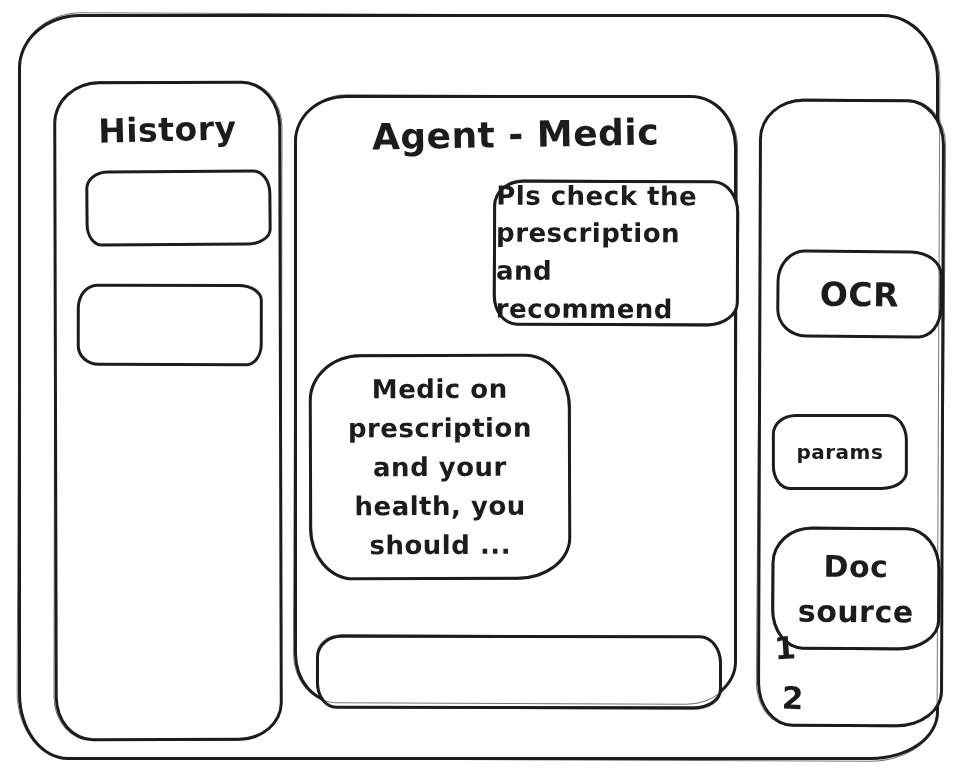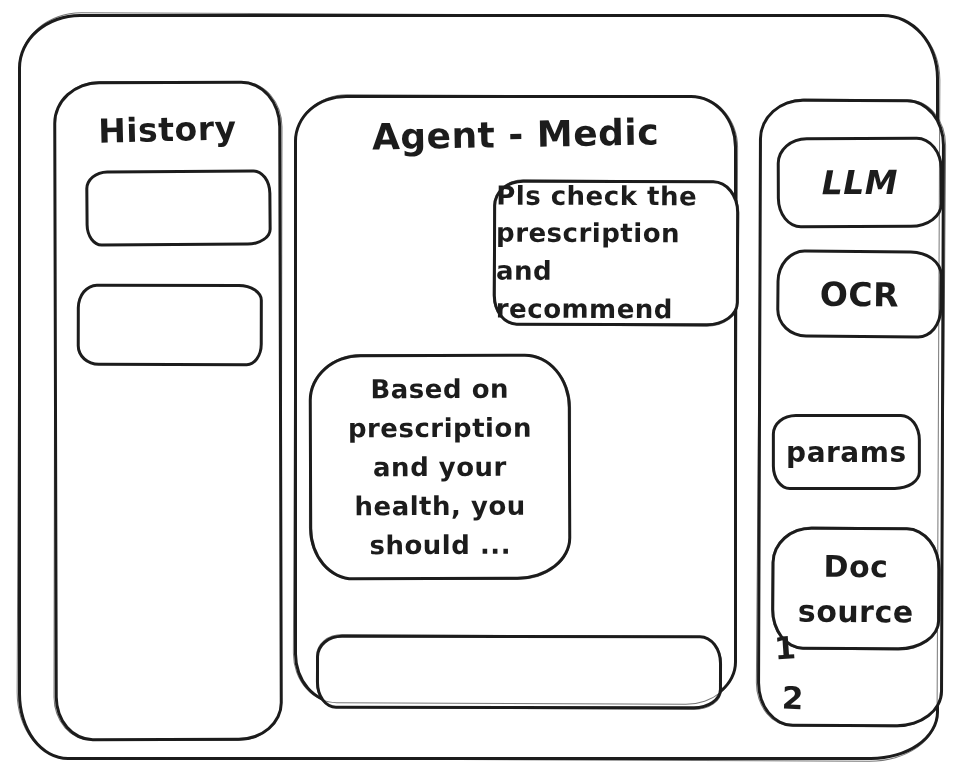--- a/index.html
+++ b/index.html
@@ -108,23 +108,23 @@
     font-size: 33px; font-style: italic;
     transform: rotate(-0.4deg);
   }
   .btn-ocr {
     left: 15px; top: 148px; width: 166px; height: 88px;
     border-radius: 28px 32px 24px 30px / 32px 24px 30px 28px;
     font-size: 33px;
     transform: rotate(0.3deg);
   }
   .btn-params {
-    left: 11px; top: 312px; width: 149px; height: 76px;
+    left: 11px; top: 312px; width: 136px; height: 76px;
     border-radius: 24px 20px 26px 18px / 20px 26px 18px 24px;
-    font-size: 28px;
+    font-size: 20px;
     transform: rotate(-0.2deg);
   }
   .btn-doc {
     left: 11px; top: 425px; width: 169px; height: 123px;
     border-radius: 40px 34px 42px 32px / 36px 42px 30px 40px;
     font-size: 30px; line-height: 1.5;
     transform: rotate(0.2deg);
   }
   .source-item { position: absolute; font-size: 31px; font-weight: 700; }
   .source-item-1 { left: 14px; top: 528px; transform: rotate(-4deg); }
@@ -141,30 +141,29 @@
       <div class="txt history-title">History</div>
       <div class="sk history-item-1"></div>
       <div class="sk history-item-2"></div>
     </div>
 
     <div class="sk db chat-panel">
       <div class="txt chat-title">Agent - Medic</div>
       <div class="sk db user-bubble txt">Pls check the
 prescription
 and recommend</div>
-      <div class="sk db agent-bubble txt">Based on
+      <div class="sk db agent-bubble txt">Medic on
 prescription
 and your
 health, you
 should ...</div>
       <div class="sk db chat-input"></div>
     </div>
 
     <div class="sk db tools-panel">
-      <div class="sk tool-btn btn-llm txt">LLM</div>
       <div class="sk tool-btn btn-ocr txt">OCR</div>
       <div class="sk tool-btn btn-params txt">params</div>
       <div class="sk db tool-btn btn-doc txt">Doc
 source</div>
       <div class="source-item source-item-1">1</div>
       <div class="source-item source-item-2">2</div>
     </div>
 
   </div>
 </div>

